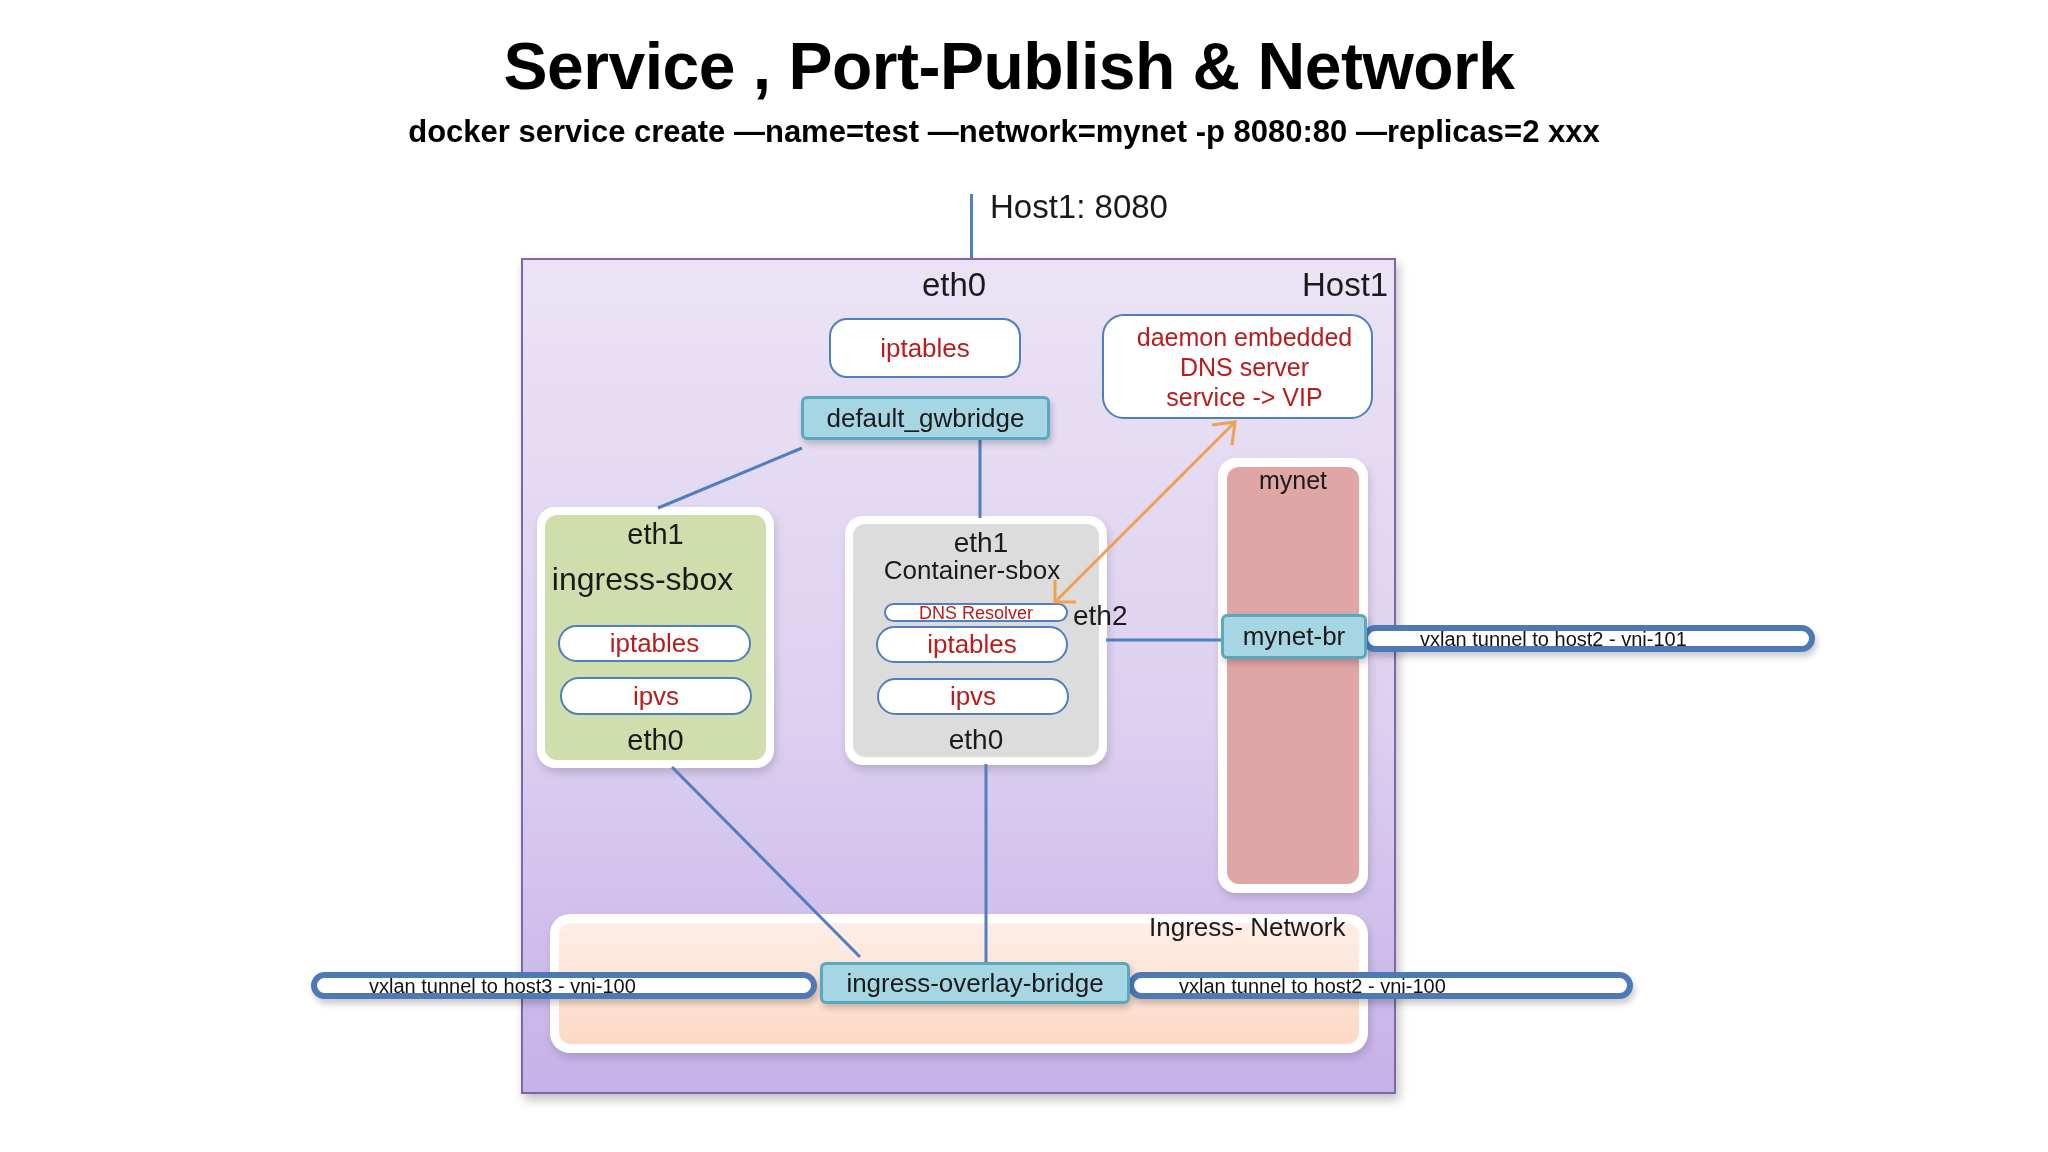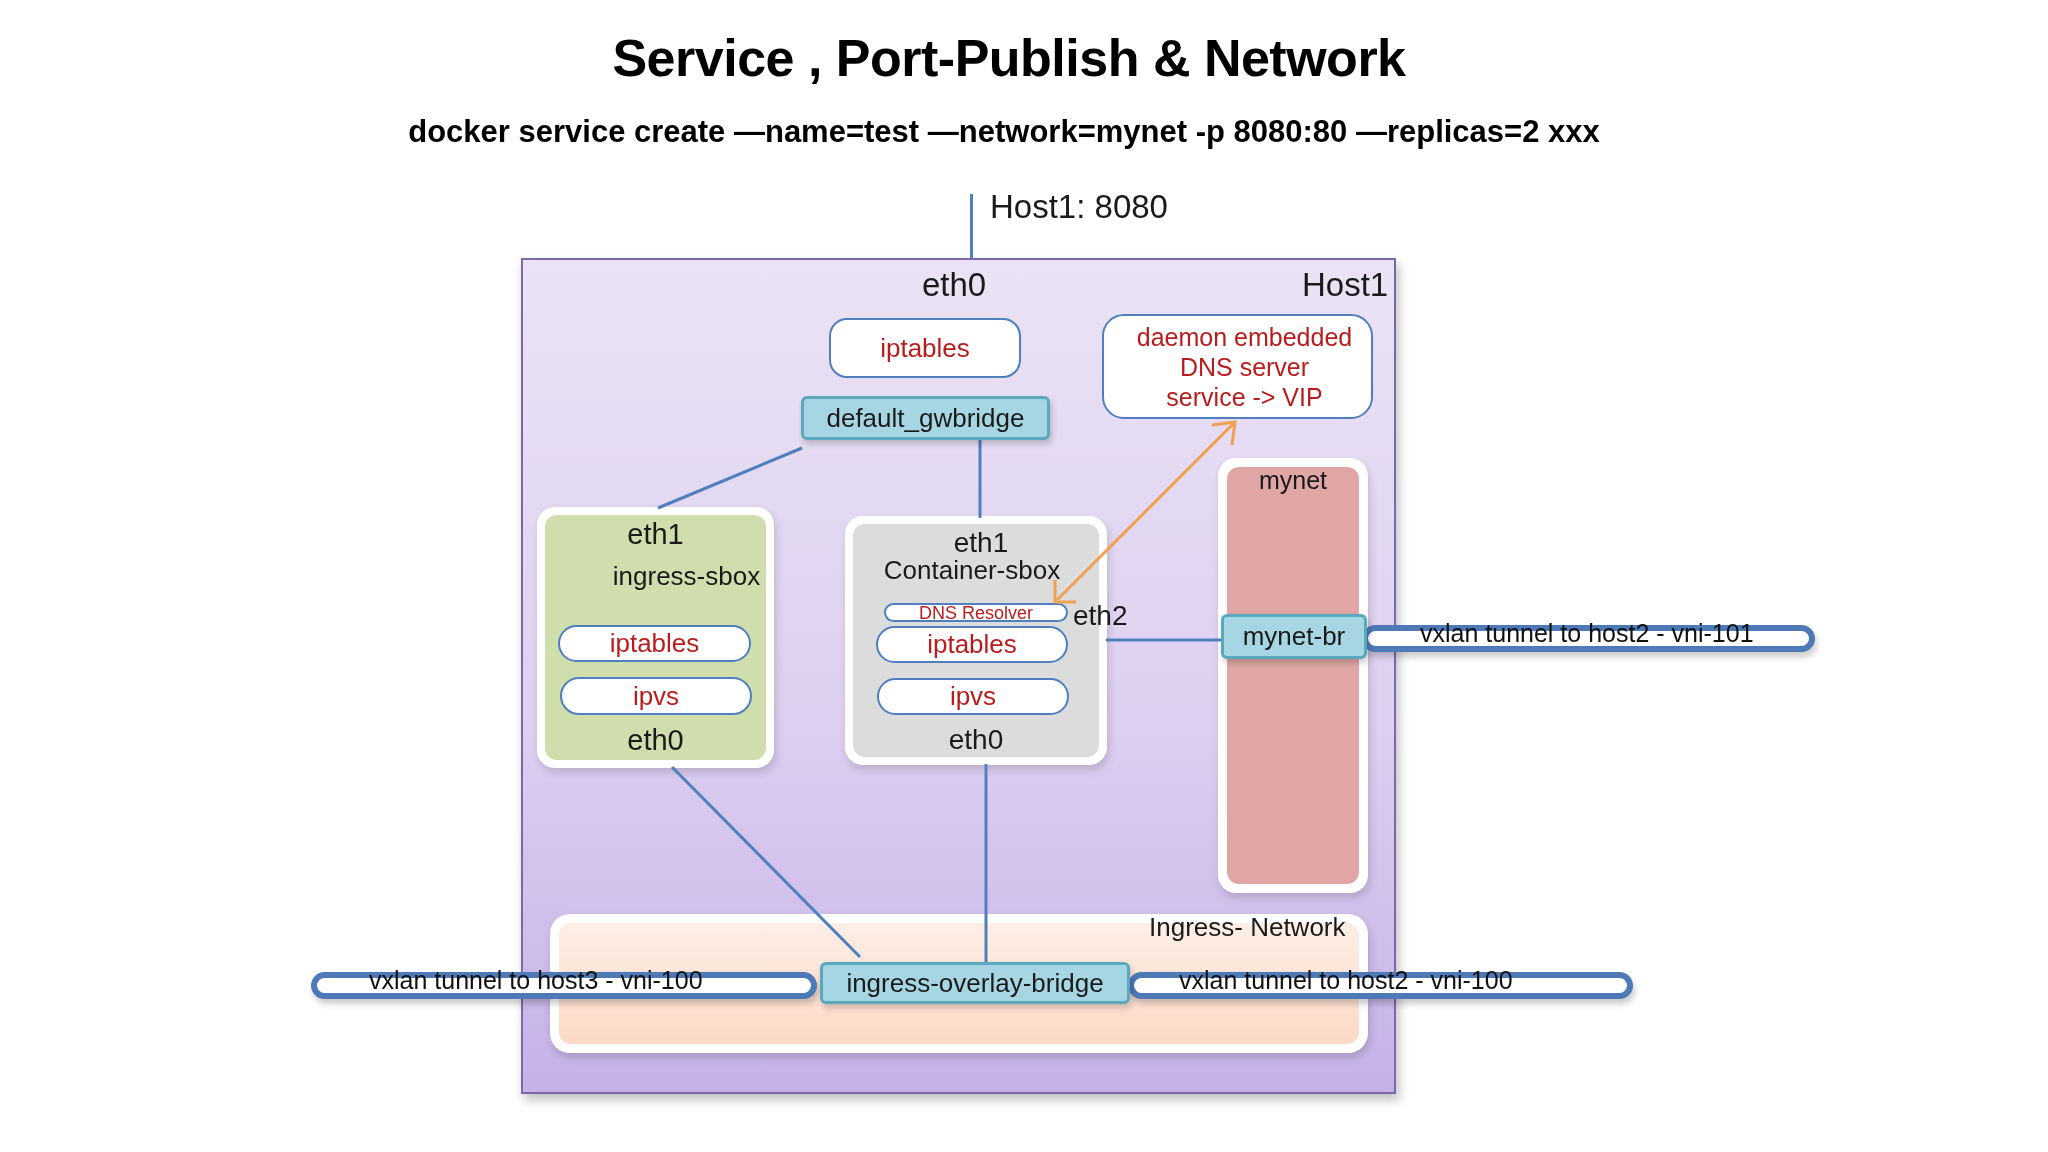--- a/index.html
+++ b/index.html
@@ -5,21 +5,21 @@
     html, body { margin: 0; padding: 0; }
     body {
       width: 2048px; height: 1152px; position: relative; overflow: hidden;
       background: #ffffff;
       font-family: "Liberation Sans", "DejaVu Sans", sans-serif;
       color: #111;
     }
     .abs { position: absolute; box-sizing: border-box; }
     .title {
       left: 0; width: 2048px; top: 28px; text-align: center;
-      font-weight: bold; font-size: 52px; letter-spacing: -0.5px; color: #000;
+      font-weight: bold; font-size: 66px; letter-spacing: -0.5px; color: #000;
       padding-right: 30px;
     }
     .subtitle {
       left: 0; width: 2048px; top: 114px; text-align: center;
       font-weight: bold; font-size: 31px; color: #000; padding-right: 40px;
     }
     .label { white-space: nowrap; font-size: 30px; color: #1a1a1a; }
     .host-box {
       left: 521px; top: 258px; width: 875px; height: 836px;
       border: 2px solid #7e67a6;
@@ -37,22 +37,22 @@
       font-size: 26px; color: #1a1a1a;
       box-shadow: 2px 4px 6px rgba(0,0,0,0.2);
     }
     .sbox-outer {
       background: #fff; border-radius: 18px;
       box-shadow: 2px 5px 8px rgba(0,0,0,0.15);
     }
     .sbox-inner { border-radius: 12px; position: absolute; left: 8px; top: 8px; right: 8px; bottom: 8px; }
     .tunnel {
       background: #fff; border: 6px solid #4d79b7; border-radius: 16px;
-      font-size: 25px; color: #111; white-space: nowrap;
-      display: flex; align-items: flex-end;
+      font-size: 20px; color: #111; white-space: nowrap;
+      display: flex; align-items: center;
       box-shadow: 2px 5px 6px rgba(0,0,0,0.2);
       line-height: 1;
     }
     .center-text { text-align: center; }
     svg.lines { position: absolute; left: 0; top: 0; }
   </style>
 </head>
 <body>
 
 <div class="abs title">Service , Port-Publish &amp; Network</div>
@@ -76,21 +76,21 @@
 
 <div class="abs sbox-outer" style="left:1218px; top:458px; width:150px; height:435px; border-radius:18px;">
   <div class="sbox-inner" style="background:#e0a6a6; left:9px; top:9px; right:9px; bottom:9px;"></div>
 </div>
 <div class="abs label" style="left:1218px; width:150px; top:466px; font-size:25px; text-align:center;">mynet</div>
 
 <div class="abs sbox-outer" style="left:537px; top:507px; width:237px; height:261px;">
   <div class="sbox-inner" style="background:#d0deae;"></div>
 </div>
 <div class="abs label center-text" style="left:537px; width:237px; top:518px; font-size:29px;">eth1</div>
-<div class="abs label center-text" style="left:537px; width:211px; top:561px; font-size:26px;margin-left:44px;">ingress-sbox</div>
+<div class="abs label center-text" style="left:537px; width:211px; top:561px; font-size:32px;">ingress-sbox</div>
 <div class="abs white-pill" style="left:558px; top:625px; width:193px; height:37px;">
   <span>iptables</span>
 </div>
 <div class="abs white-pill" style="left:560px; top:677px; width:192px; height:38px;">
   <span>ipvs</span>
 </div>
 <div class="abs label center-text" style="left:537px; width:237px; top:724px; font-size:29px;">eth0</div>
 
 <div class="abs sbox-outer" style="left:845px; top:516px; width:262px; height:249px;">
   <div class="sbox-inner" style="background:#dcdcdc;"></div>

